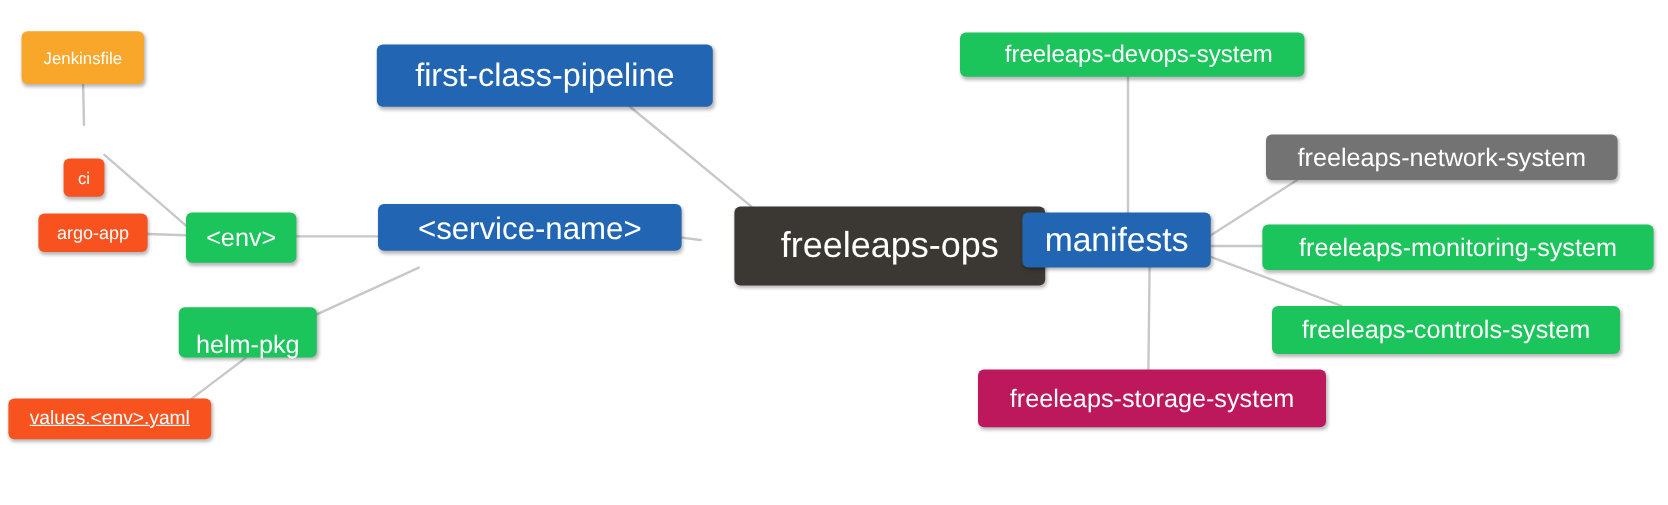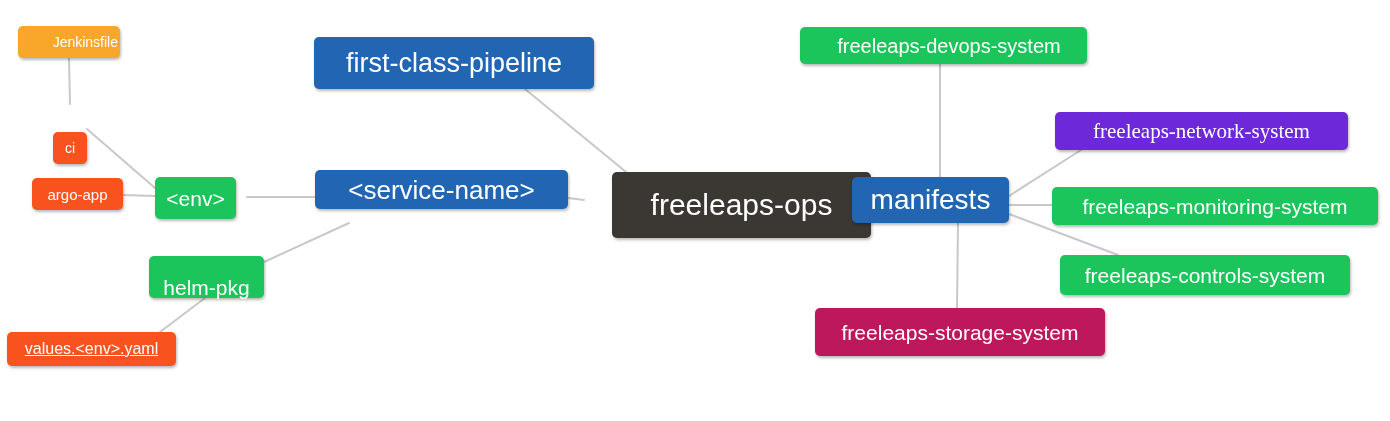--- a/index.html
+++ b/index.html
@@ -60,30 +60,30 @@
       <line x1="525" y1="89" x2="626" y2="172" stroke="#c8c8c8" stroke-width="2" stroke-linecap="round"></line>
       <line x1="568" y1="198" x2="584" y2="200" stroke="#c8c8c8" stroke-width="2" stroke-linecap="round"></line>
       <line x1="843" y1="202" x2="852" y2="201" stroke="#c8c8c8" stroke-width="2" stroke-linecap="round"></line>
       <line x1="940" y1="177" x2="940" y2="64" stroke="#c8c8c8" stroke-width="2" stroke-linecap="round"></line>
       <line x1="1009" y1="196" x2="1081" y2="150" stroke="#c8c8c8" stroke-width="2" stroke-linecap="round"></line>
       <line x1="1009" y1="205" x2="1052" y2="205" stroke="#c8c8c8" stroke-width="2" stroke-linecap="round"></line>
       <line x1="1009" y1="214" x2="1118" y2="255" stroke="#c8c8c8" stroke-width="2" stroke-linecap="round"></line>
       <line x1="958" y1="223" x2="957" y2="308" stroke="#c8c8c8" stroke-width="2" stroke-linecap="round"></line>
     </svg>
   <div id="nodes">
-      <div class="node" style="left: 18px; top: 26px; width: 102px; height: 32px; background: rgb(249, 167, 43); font-size: 14px; justify-content: flex-end;">
+      <div class="node" style="left: 18px; top: 26px; width: 102px; height: 44px; background: rgb(249, 167, 43); font-size: 14px;">
         <span class="label">Jenkinsfile</span>
       </div>
       <div class="node" style="left: 53px; top: 104px; width: 34px; height: 32px; background: rgb(248, 82, 31); font-size: 14px; margin-top: 28px;">
         <span class="label">ci</span>
       </div>
       <div class="node" style="left: 32px; top: 178px; width: 91px; height: 32px; background: rgb(248, 82, 31); font-size: 15px;">
         <span class="label">argo-app</span>
       </div>
-      <div class="node" style="left: 155px; top: 177px; width: 81px; height: 42px; background: rgb(28, 196, 92); font-size: 21px;">
+      <div class="node" style="left: 155px; top: 177px; width: 92px; height: 42px; background: rgb(28, 196, 92); font-size: 21px;">
         <span class="label">&lt;env&gt;</span>
       </div>
       <div class="node" style="left: 149px; top: 256px; width: 115px; height: 42px; background: rgb(28, 196, 92); font-size: 21px; align-items: flex-end;">
         <span class="label">helm-pkg</span>
       </div>
       <div class="node" style="left: 7px; top: 332px; width: 169px; height: 34px; background: rgb(248, 82, 31); font-size: 16px; text-decoration: underline;">
         <span class="label">values.&lt;env&gt;.yaml</span>
       </div>
       <div class="node" style="left: 315px; top: 170px; width: 253px; height: 39px; background: rgb(34, 102, 179); font-size: 26px;">
         <span class="label">&lt;service-name&gt;</span>
@@ -93,21 +93,21 @@
       </div>
       <div class="node" style="left: 612px; top: 172px; width: 259px; height: 66px; background: rgb(59, 55, 51); font-size: 30px;">
         <span class="label">freeleaps-ops</span>
       </div>
       <div class="node" style="left: 852px; top: 177px; width: 157px; height: 46px; background: rgb(34, 102, 179); font-size: 28px;">
         <span class="label">manifests</span>
       </div>
       <div class="node" style="left: 800px; top: 27px; width: 287px; height: 37px; background: rgb(28, 196, 92); font-size: 20px; padding-left: 11px;">
         <span class="label">freeleaps-devops-system</span>
       </div>
-      <div class="node" style="left: 1055px; top: 112px; width: 293px; height: 38px; background: #6d28d9; font-size: 21px; font-family: Liberation Serif, serif;">
+      <div class="node" style="left: 1055px; top: 112px; width: 293px; height: 38px; background: #737373; font-size: 21px;">
         <span class="label">freeleaps-network-system</span>
       </div>
       <div class="node" style="left: 1052px; top: 187px; width: 326px; height: 38px; background: rgb(28, 196, 92); font-size: 21px;">
         <span class="label">freeleaps-monitoring-system</span>
       </div>
       <div class="node" style="left: 1060px; top: 255px; width: 290px; height: 40px; background: rgb(28, 196, 92); font-size: 21px;">
         <span class="label">freeleaps-controls-system</span>
       </div>
       <div class="node" style="left: 815px; top: 308px; width: 290px; height: 48px; background: #be185d; font-size: 21px; align-items: center;">
         <span class="label">freeleaps-storage-system</span>

